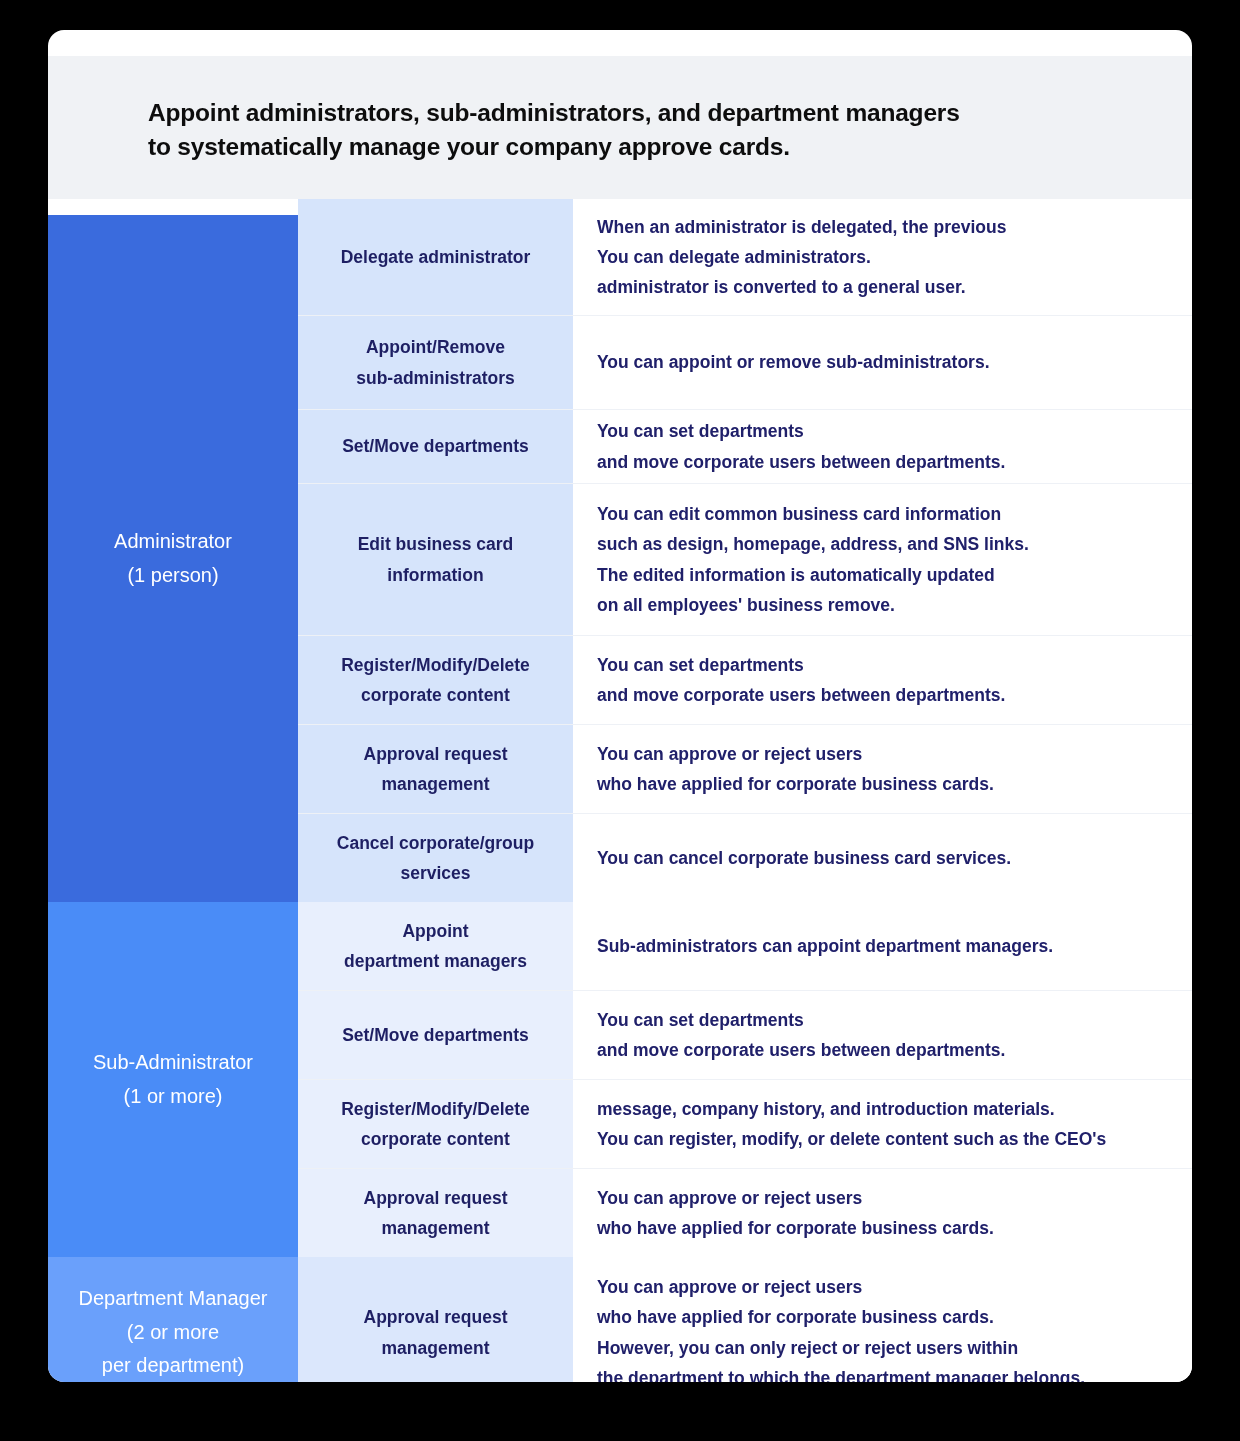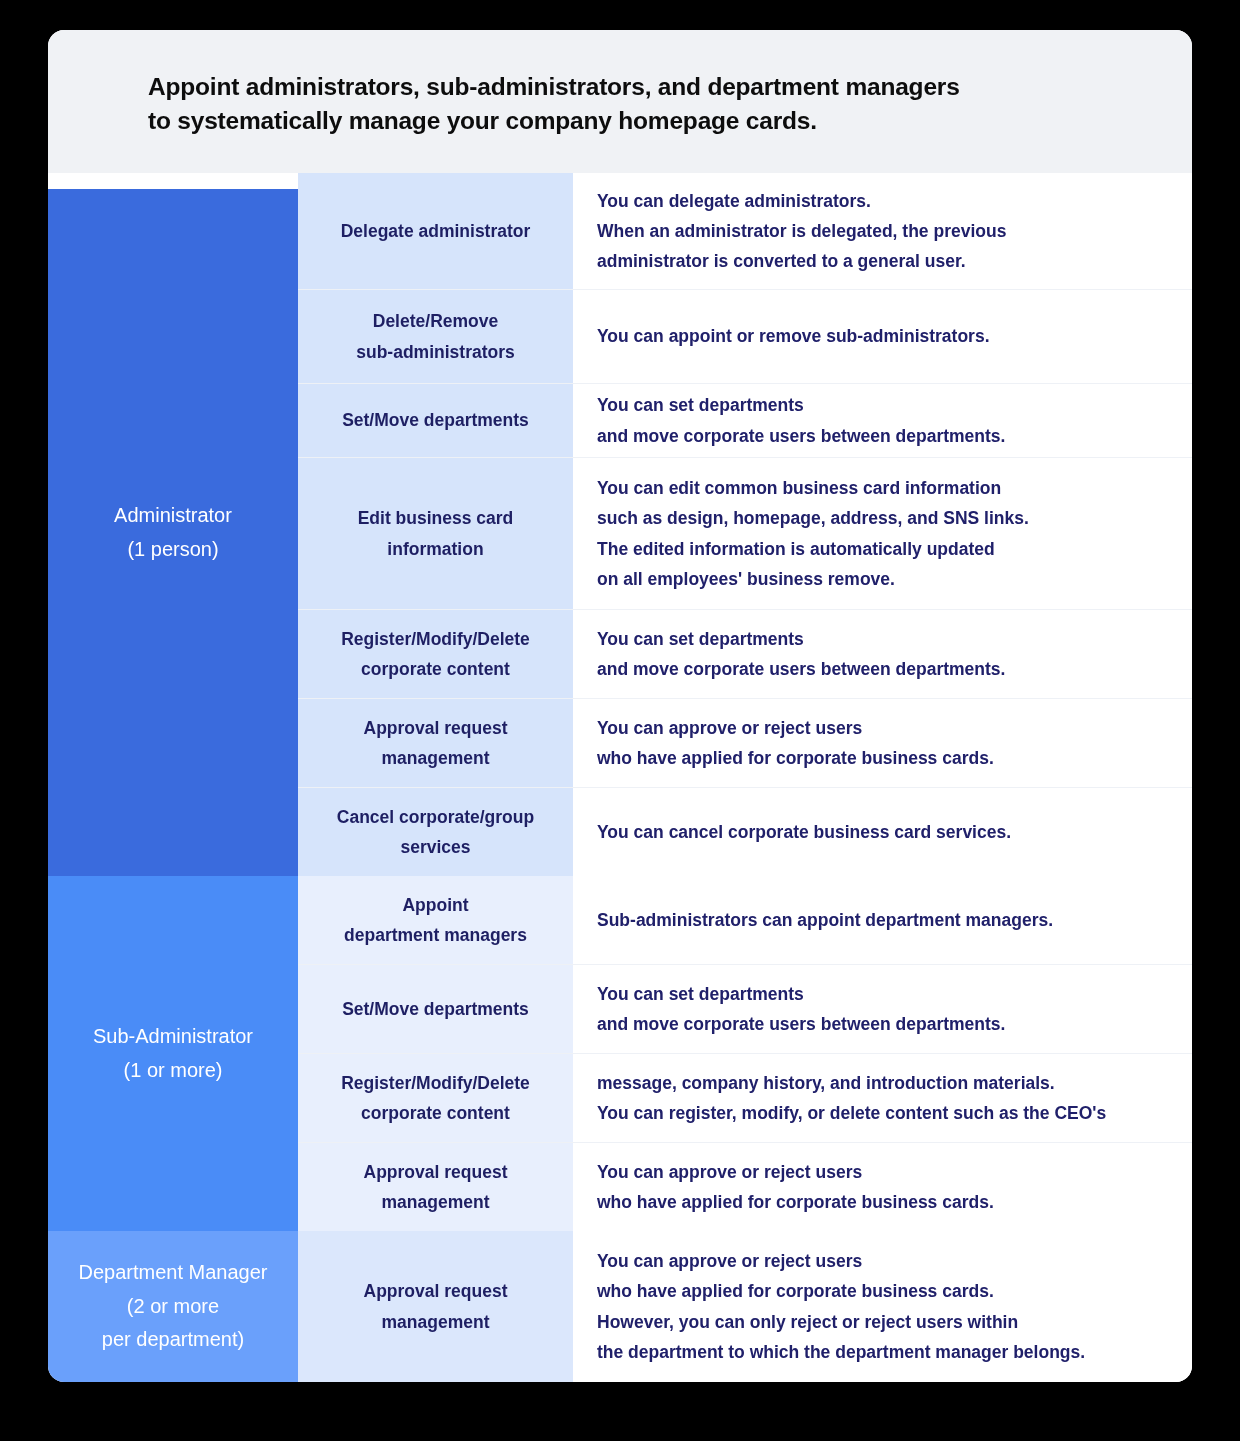--- a/index.html
+++ b/index.html
@@ -24,20 +24,21 @@
     border-radius: 16px;
     overflow: hidden;
     box-sizing: border-box;
   }
 
   .card-header {
     background: #f0f2f5;
     padding: 40px 18px 36px 100px;
     box-sizing: border-box;
     height: 143px;
+    margin-top: 26px;
   }
   .card-header h1 {
     margin: 0;
     font-size: 24.5px;
     line-height: 1.38;
     font-weight: bold;
     color: #0d0d0d;
     letter-spacing: -0.2px;
   }
   .card-header h1 .hl {
@@ -125,52 +126,52 @@
   .h-88  { height: 88px;  }
 </style>
 </head>
 <body>
 
 <div class="card">
 
   <div class="card-header">
     <h1>
       <span class="hl">Appoint administrators, sub-administrators, and department managers</span>
-      <span class="hl">to systematically manage your company homepage cards.</span>
+      <span class="hl">to systematically manage your company approve cards.</span>
     </h1>
   </div>
 
   <div class="table">
 
     <div class="grp">
       <div class="role-cell role-admin">
         <div>
           <div>Administrator</div>
           <div>(1 person)</div>
         </div>
       </div>
       <div class="rows">
 
         <div class="row h-116">
           <div class="label-cell lab-a">
             <span>Delegate administrator</span>
           </div>
           <div class="desc-cell">
             <div class="t">
+              <span>When an administrator is delegated, the previous</span>
               <span>You can delegate administrators.</span>
-              <span>When an administrator is delegated, the previous</span>
               <span>administrator is converted to a general user.</span>
             </div>
           </div>
         </div>
 
         <div class="row h-93">
           <div class="label-cell lab-a">
             <div>
-              <div>Delete/Remove</div>
+              <div>Appoint/Remove</div>
               <div>sub-administrators</div>
             </div>
           </div>
           <div class="desc-cell">
             <div class="t">
               <span>You can appoint or remove sub-administrators.</span>
             </div>
           </div>
         </div>
 

